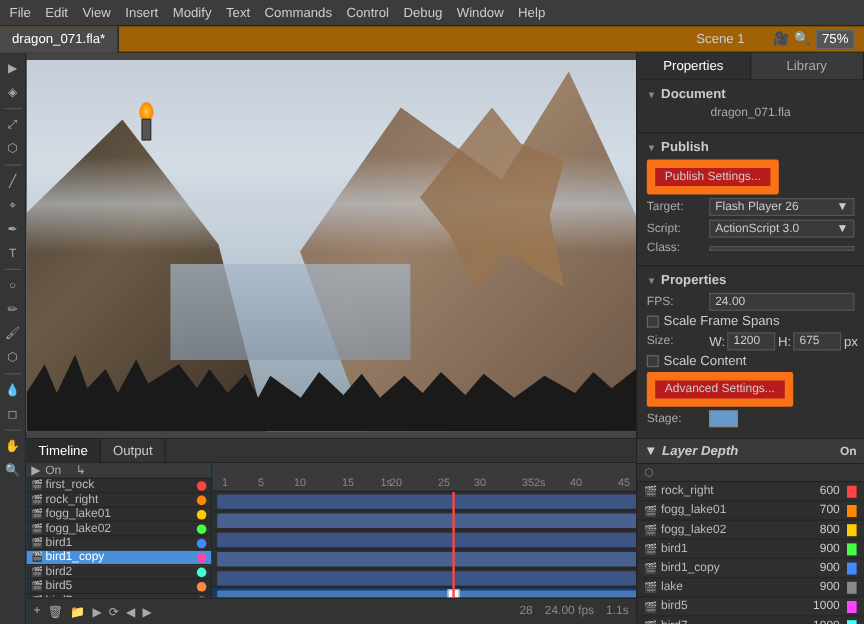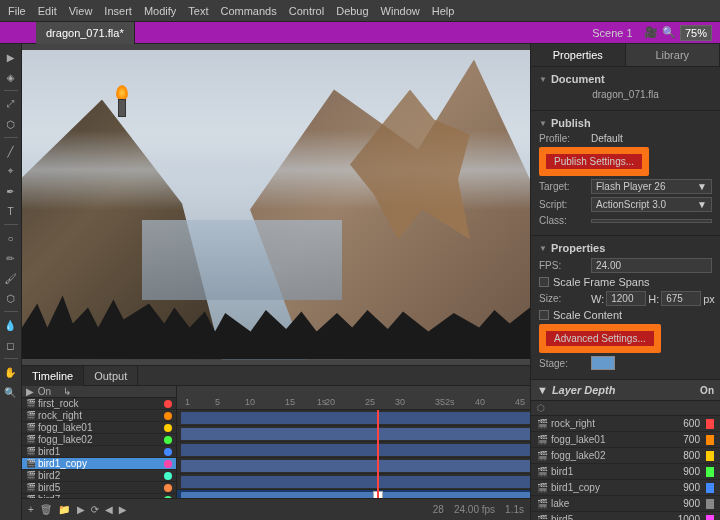--- a/index.html
+++ b/index.html
@@ -1,24 +1,24 @@
 <!DOCTYPE html>
 <html><head>
   <meta charset="utf-8">
   <style>
     * { box-sizing: border-box; margin: 0; padding: 0; }
     body { width: 720px; height: 520px; background: #2b2b2b; font-family: Arial, sans-serif; font-size: 11px; color: #ccc; overflow: hidden; display: flex; flex-direction: column; }
 
     
     .menu-bar { background: #3c3c3c; height: 22px; display: flex; align-items: center; padding: 0 8px; gap: 12px; border-bottom: 1px solid #222; flex-shrink: 0; }
     .menu-bar span { font-size: 11px; color: #ccc; cursor: pointer; }
-    .tab-bar { background: #a21caf; height: 22px; display: flex; align-items: center; border-bottom: 1px solid #222; flex-shrink: 0; padding-left: 36px; }
+    .tab-bar { background: #a16207; height: 22px; display: flex; align-items: center; border-bottom: 1px solid #222; flex-shrink: 0; }
     .tab { padding: 0 10px; height: 22px; display: flex; align-items: center; font-size: 11px; color: #ccc; border-right: 1px solid #222; cursor: pointer; }
     .tab.active { background: #4a4a4a; color: #fff; }
-    .tab-zoom { margin-left: auto; padding: 0 8px; display: flex; align-items: center; gap: 4px; }
+    .tab-zoom { margin-left: auto; padding: 0 8px; display: flex; align-items: center; gap: 16px; }
     .zoom-box { background: #555; border: 1px solid #666; padding: 1px 4px; font-size: 11px; color: #fff; }
 
     
     .main-area { display: flex; flex: 1; overflow: hidden; }
 
     
     .left-toolbar { width: 22px; background: #353535; display: flex; flex-direction: column; align-items: center; padding: 4px 0; gap: 2px; border-right: 1px solid #222; flex-shrink: 0; }
     .tool-btn { width: 18px; height: 18px; display: flex; align-items: center; justify-content: center; cursor: pointer; color: #aaa; font-size: 10px; border-radius: 2px; }
     .tool-sep { width: 14px; height: 1px; background: #555; margin: 2px 0; }
 
@@ -299,24 +299,20 @@
       </div>
       <div style="text-align:center; font-size:10px; color:#aaa; margin-bottom:4px;">dragon_071.fla</div>
     </div>
 
     <div class="panel-section">
       <div class="section-header">
         <span class="section-arrow">▼</span>
         <span>Publish</span>
       </div>
       <div class="prop-row">
-        <span class="prop-label">Profile:</span>
-        <span style="font-size:10px; color:#ccc; flex:1;">Default</span>
-      </div>
-      <div class="prop-row">
         <div class="prop-btn">Publish Settings...</div>
       </div>
       <div class="prop-row">
         <span class="prop-label">Target:</span>
         <div class="prop-dropdown">
           <span>Flash Player 26</span>
           <span>▼</span>
         </div>
       </div>
       <div class="prop-row">

